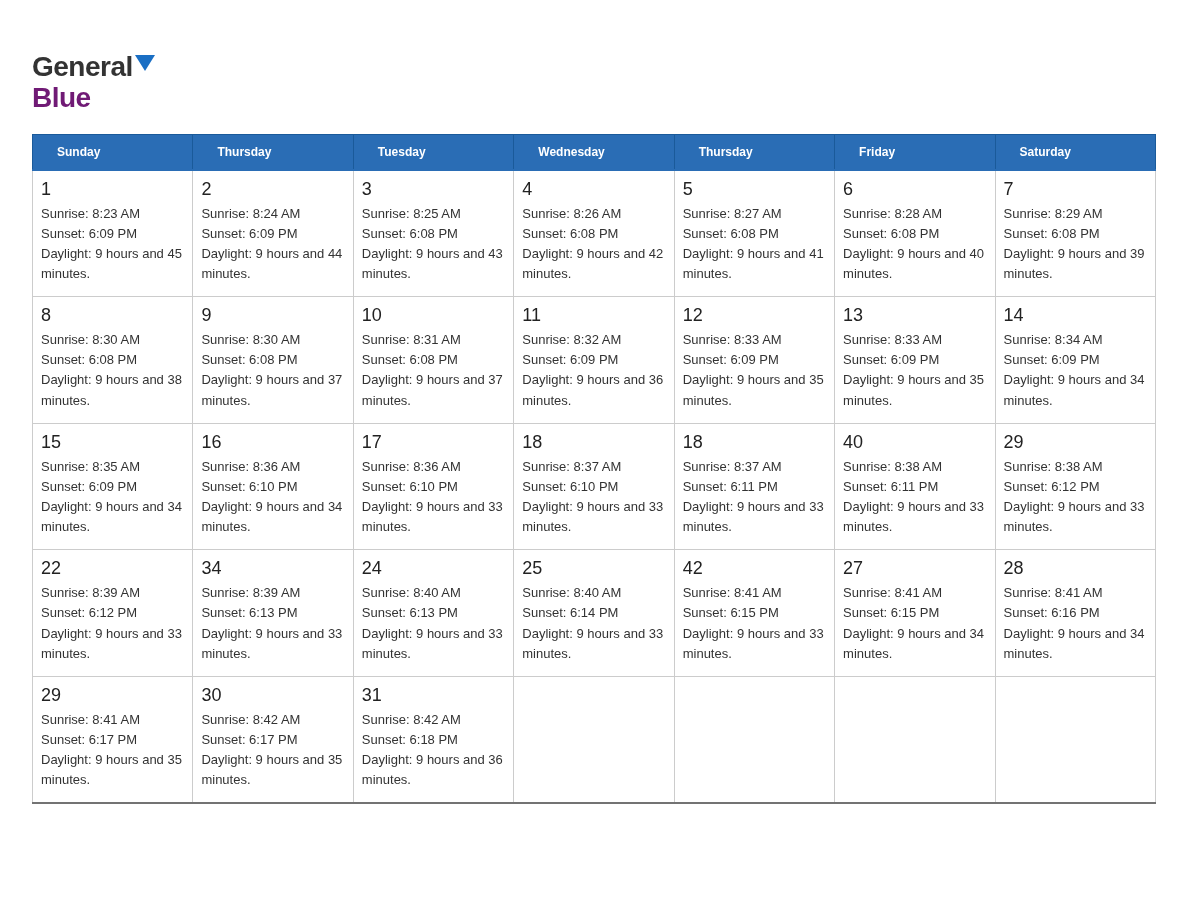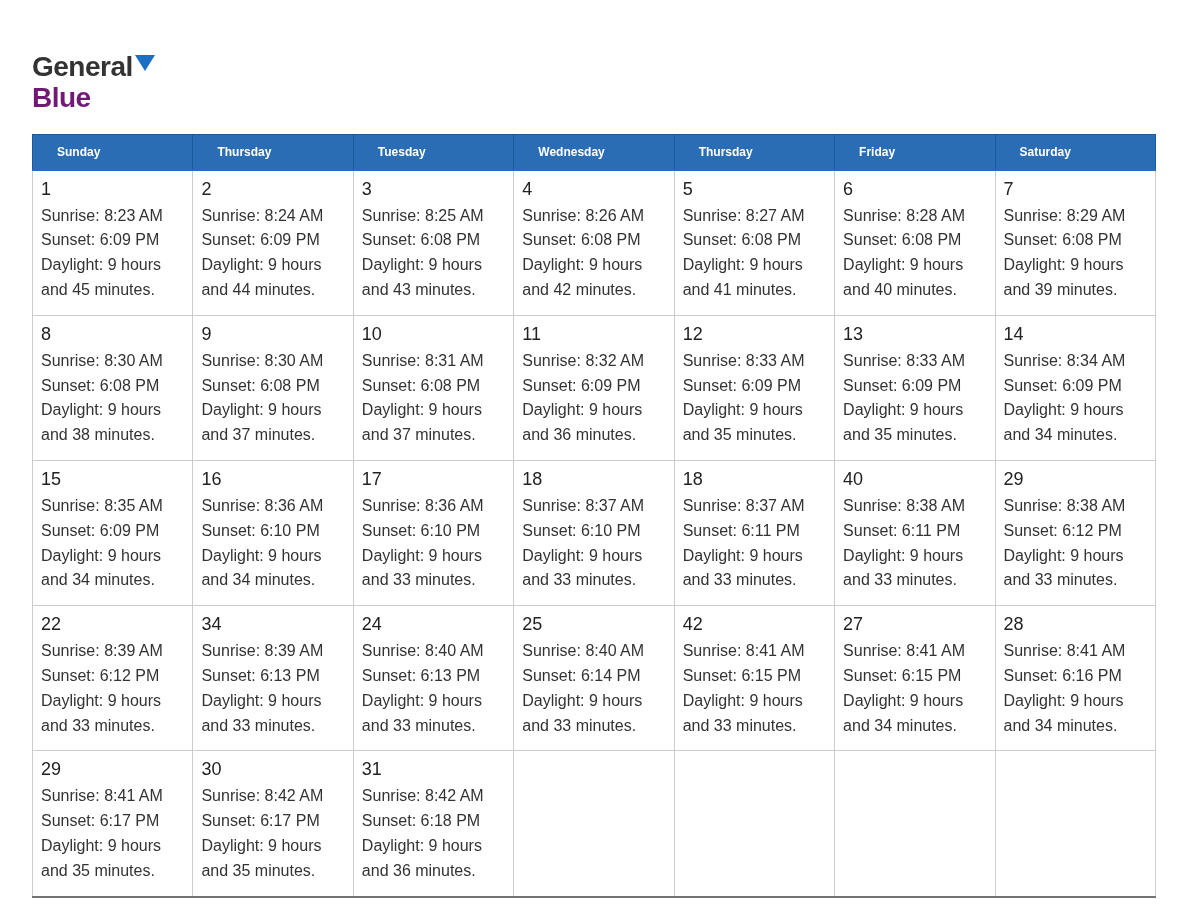--- a/index.html
+++ b/index.html
@@ -88,21 +88,21 @@
       height: 110px;
     }
     tr:first-child td { border-top: 2px solid #2a6db5; }
     .day-num {
       font-size: 18px;
       font-weight: normal;
       color: #222;
       margin-bottom: 4px;
     }
     .day-info {
-      font-size: 16px;
+      font-size: 13px;
       line-height: 1.55;
       color: #333;
     }
     td.empty {
       background: #fff;
     }
     tbody tr td {
       border-bottom: 1px solid #ccc;
     }
     tbody tr:last-child td {

